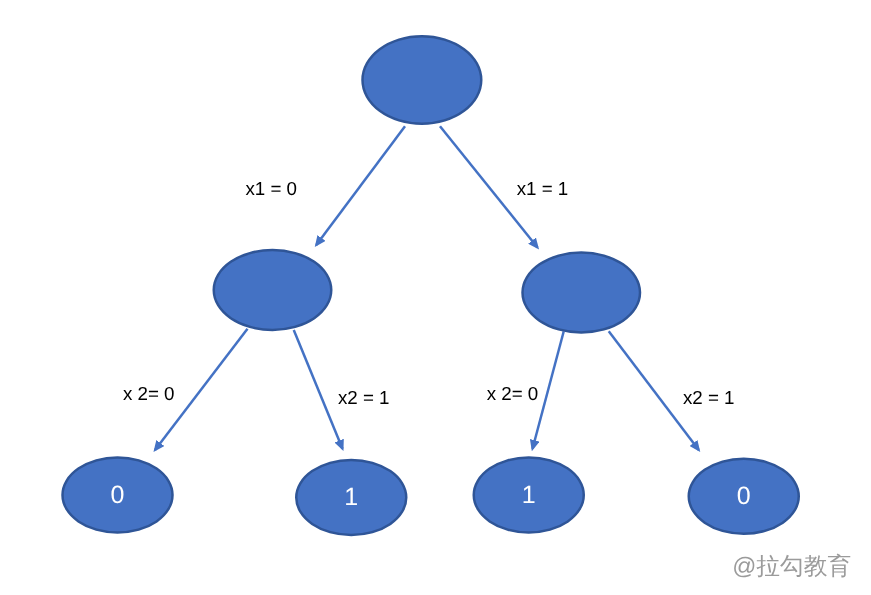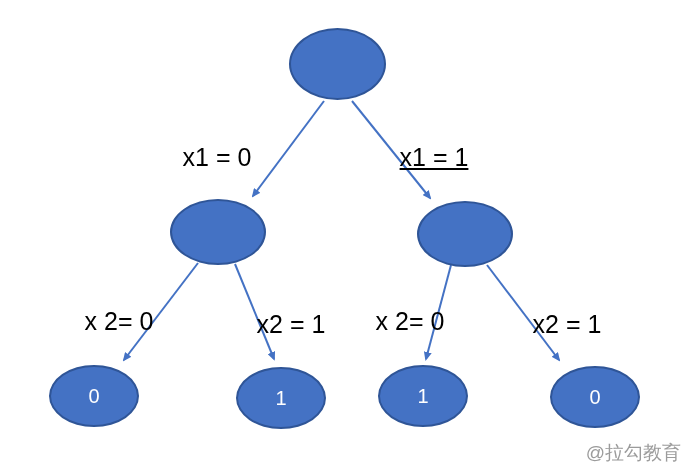--- a/index.html
+++ b/index.html
@@ -26,40 +26,40 @@
     display: flex;
     align-items: center;
     justify-content: center;
     color: #ffffff;
     font-size: 20px;
     box-sizing: border-box;
   }
   .edge-label {
     position: absolute;
     transform: translateX(-50%);
-    font-size: 25px;
+    font-size: 15px;
     color: #000000;
     white-space: nowrap;
   }
   .watermark {
     position: absolute;
     right: 16px;
     bottom: 10px;
     font-size: 19px;
     color: #9b9b9b;
   }
   .node-root  { left: 289px; top: 28px;  width: 97px; height: 72px; }
   .node-left  { left: 170px; top: 199px; width: 96px; height: 66px; }
   .node-right { left: 417px; top: 201px; width: 96px; height: 66px; }
   .node-leaf1 { left: 49px;  top: 365px; width: 90px; height: 62px; }
   .node-leaf2 { left: 236px; top: 367px; width: 90px; height: 62px; }
   .node-leaf3 { left: 378px; top: 365px; width: 90px; height: 62px; }
   .node-leaf4 { left: 550px; top: 366px; width: 90px; height: 62px; }
   .label-root-left   { left: 217px; top: 143px; }
-  .label-root-right  { left: 434px; top: 143px; text-decoration: underline; }
+  .label-root-right  { left: 434px; top: 143px; }
   .label-left-leaf1  { left: 119px; top: 307px; }
   .label-left-leaf2  { left: 291px; top: 310px; }
   .label-right-leaf3 { left: 410px; top: 307px; }
   .label-right-leaf4 { left: 567px; top: 310px; }
 </style>
 </head>
 <body>
 
 <div class="canvas">
 

